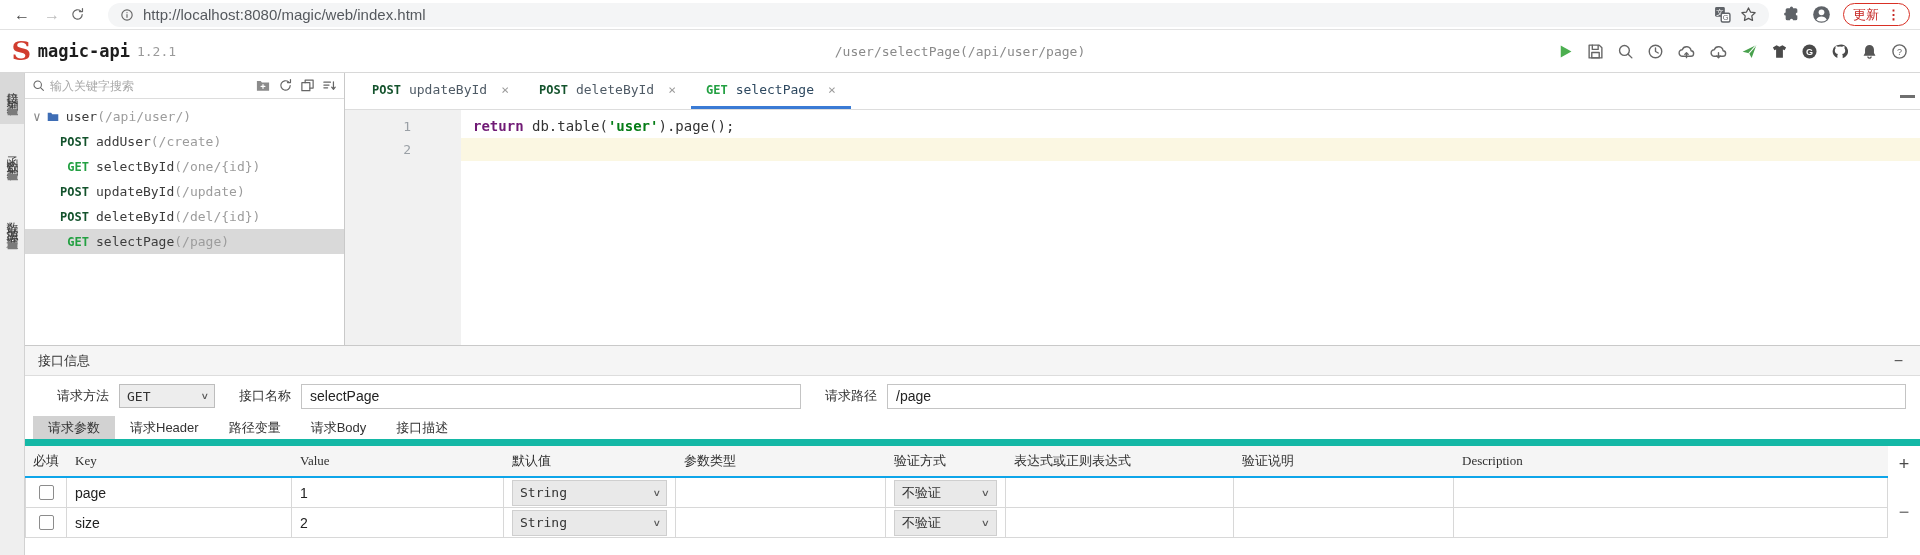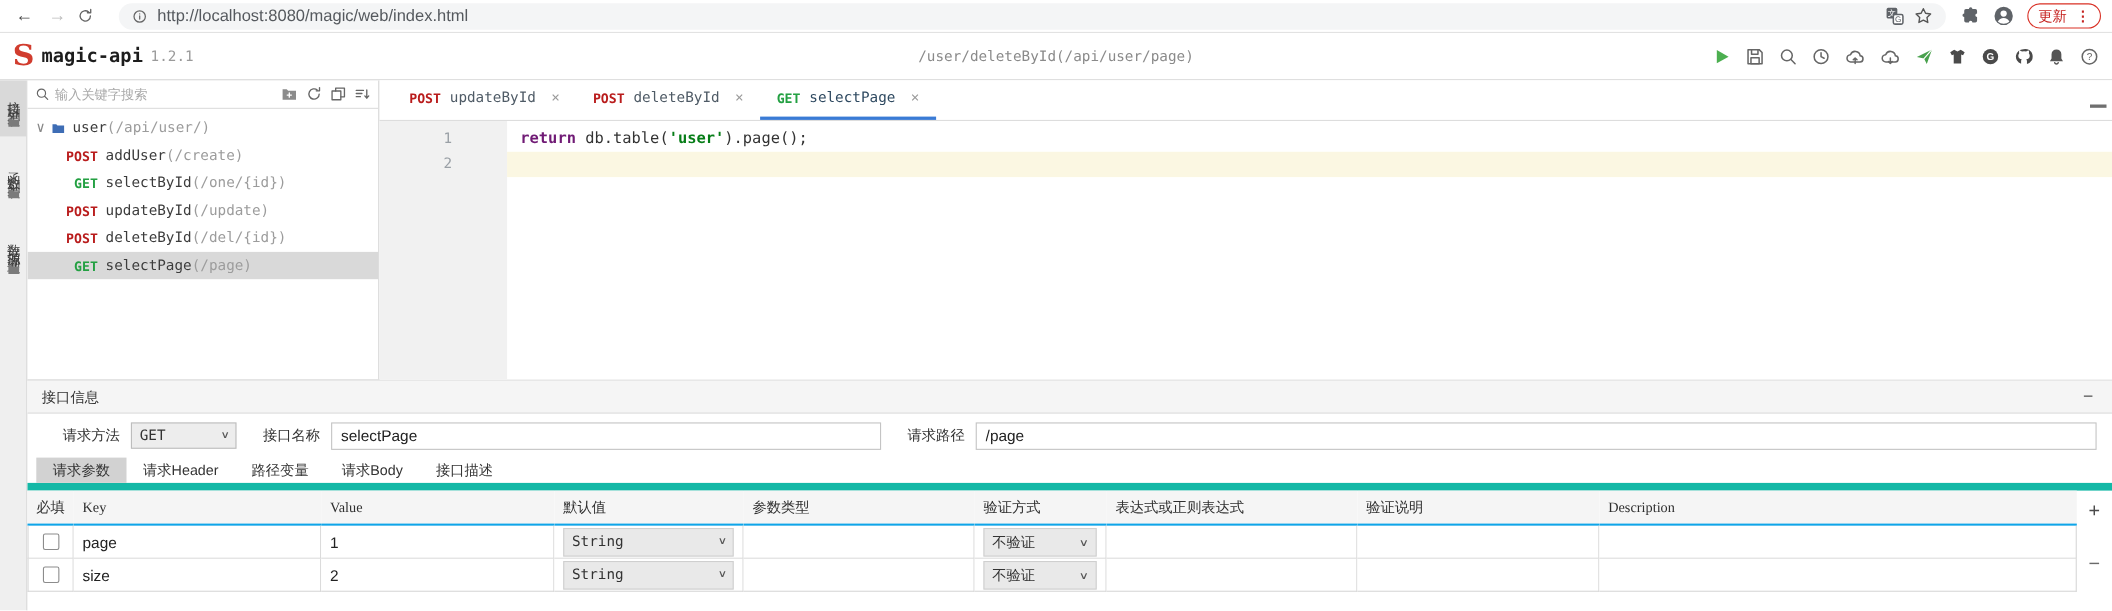--- a/index.html
+++ b/index.html
@@ -45,21 +45,21 @@
   .search-input{flex:1;border:none;outline:none;font-size:12px;color:#333;background:transparent;min-width:0}
   .search-input::placeholder{color:#a8a8a8}
   .panel-tools{display:flex;align-items:center;gap:7px}
   .tree{padding-top:5px;font:13px "DejaVu Sans Mono",monospace;overflow:hidden}
   .tree-row{height:25px;display:flex;align-items:center;white-space:nowrap;padding-left:26px}
   .tree-row.root{padding-left:8px}
   .tree-row.selected{background:#d9d9d9}
   .tree-caret{color:#888;margin-right:5px}
   .tree-folder{color:#3e6db5;margin-right:6px}
   .method{font-weight:bold;font-size:12px;width:38px;text-align:right;margin-right:7px;flex:none}
-  .method.post{color:#b91c1c}
+  .method.post{color:#14532d}
   .method.get{color:#23a042}
   .tree-name{color:#3c3c3c}
   .tree-path{color:#9c9c9c}
 
   
   .editor-col{flex:1;display:flex;flex-direction:column;min-width:0;position:relative;background:#fff}
   .tabbar{height:37px;display:flex;align-items:stretch;border-bottom:1px solid #ddd;padding-left:12px;flex:none}
   .etab{display:flex;align-items:center;padding:0 15px;gap:7px;font:13px "DejaVu Sans Mono",monospace;color:#4f5b66;border-bottom:3px solid transparent}
   .etab.active{border-bottom-color:#3a7bd5;color:#2e4960}
   .etab .method{width:auto;text-align:left;margin-right:1px}
@@ -145,21 +145,21 @@
       <span>更新</span>
       <span class="dots">⋮</span>
     </div>
   </div>
 </div>
 
 <div class="appbar">
   <span class="logo-s">S</span>
   <span class="app-name">magic-api</span>
   <span class="app-ver">1.2.1</span>
-  <span class="center-path">/user/deleteById(/api/user/page)</span>
+  <span class="center-path">/user/selectPage(/api/user/page)</span>
   <div class="appbar-icons">
     <svg class="ic" width="17" height="17" viewBox="0 0 16 16">
         <path class="fill" style="fill:#4caf50" d="M3.5 2.3L13.6 8 3.5 13.7z"></path>
       </svg>
     <svg class="ic" width="17" height="17" viewBox="0 0 16 16">
         <path d="M2 2h9.5L14 4.5V14H2z"></path>
         <path d="M5 2v4h5.5V2.2"></path>
         <rect x="4.5" y="9" width="7" height="5"></rect>
       </svg>
     <svg class="ic" width="17" height="17" viewBox="0 0 16 16">

